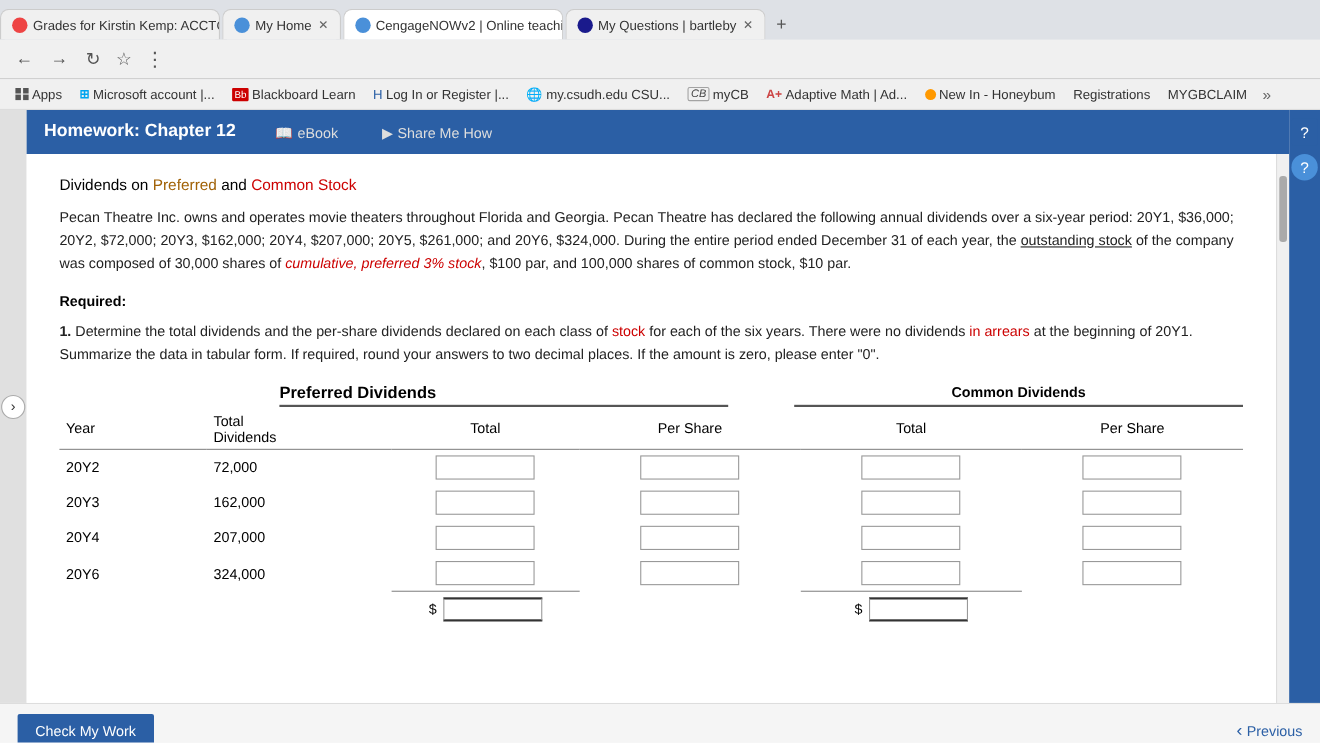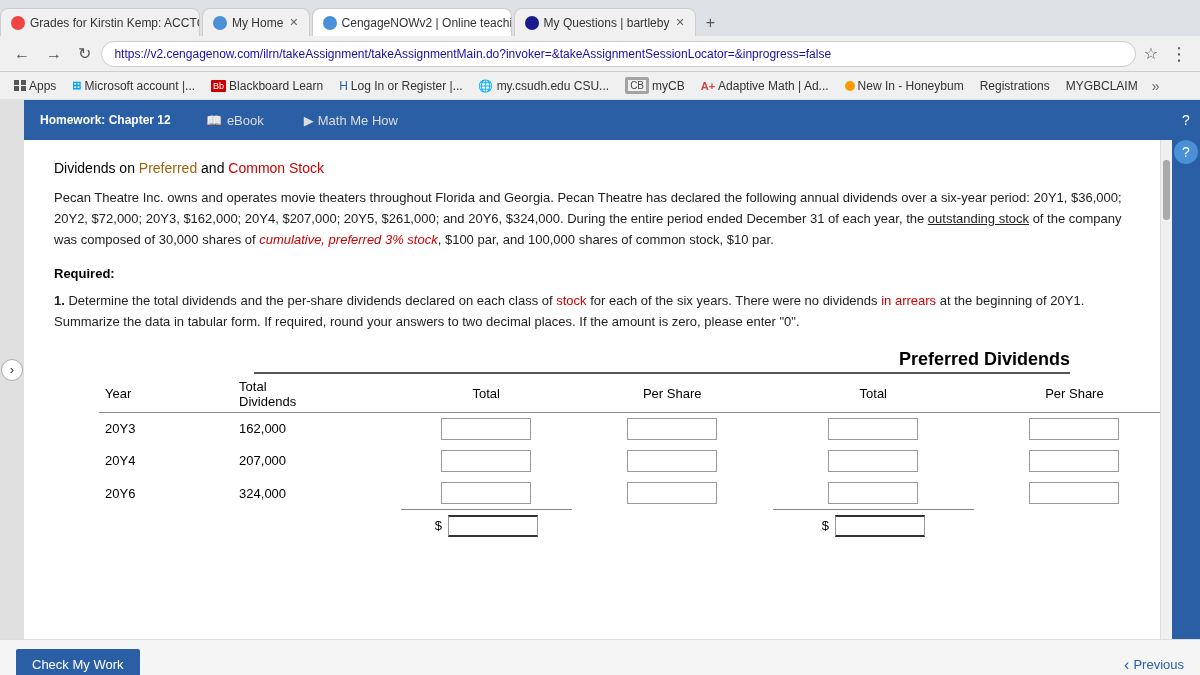--- a/index.html
+++ b/index.html
@@ -20,37 +20,37 @@
     .address-bar { flex: 1; height: 26px; border: 1px solid #ccc; border-radius: 13px; padding: 0 12px; font-size: 12px; background: #fff; color: #1a0dab; }
     .nav-star { color: #555; font-size: 16px; padding: 0 4px; cursor: pointer; }
 
     .bookmarks-bar { display: flex; align-items: center; padding: 2px 8px; background: #f0f0f0; border-bottom: 1px solid #ddd; height: 28px; gap: 4px; font-size: 12px; overflow: hidden; }
     .bm-item { display: flex; align-items: center; gap: 3px; padding: 2px 6px; border-radius: 3px; cursor: pointer; white-space: nowrap; color: #333; }
     .bm-apps { color: #333; font-weight: 500; }
     .more-bm { color: #666; font-size: 14px; padding: 2px 4px; cursor: pointer; }
 
     
     .hw-header { display: flex; align-items: center; background: #2b5fa5; color: #fff; padding: 0; height: 40px; }
-    .hw-title { padding: 0 16px; font-weight: bold; font-size: 12px; height: 40px; display: flex; align-items: center; background: #2b5fa5; }
+    .hw-title { padding: 0 16px; font-weight: bold; font-size: 16px; height: 40px; display: flex; align-items: center; background: #2b5fa5; }
     .hw-tab { padding: 0 20px; height: 40px; display: flex; align-items: center; cursor: pointer; font-size: 13px; }
     .hw-tab:not(.active) { color: #ddd; }
 
     
     .scroll-content { flex: 1; overflow-y: auto; padding: 20px 30px; background: #fff; position: relative; }
 
     
     .section-title { font-size: 14px; margin-bottom: 12px; }
 
     .problem-text { font-size: 13px; line-height: 1.6; margin-bottom: 16px; color: #222; }
 
     .required-label { font-weight: bold; font-size: 13px; margin-bottom: 10px; }
 
     .instruction { font-size: 13px; line-height: 1.6; margin-bottom: 16px; color: #222; }
 
-    .dividend-table { width: 100%; border-collapse: collapse; margin-top: 0; margin-left: 45px; }
+    .dividend-table { width: 100%; border-collapse: collapse; margin-top: 0; }
     .dividend-table th { text-align: left; font-weight: normal; font-size: 13px; padding: 4px 8px; border-bottom: 1px solid #999; }
     .dividend-table td { padding: 4px 8px; font-size: 13px; vertical-align: middle; }
 
     .input-field { border: 1px solid #999; height: 22px; width: 90px; padding: 0 4px; font-size: 12px; }
 
     
     .page-footer { display: flex; align-items: center; padding: 8px 16px; background: #f5f5f5; border-top: 1px solid #ddd; height: 50px; justify-content: space-between; }
     .check-btn { background: #2b5fa5; color: #fff; border: none; padding: 8px 16px; font-size: 13px; cursor: pointer; border-radius: 2px; }
     .prev-btn { display: flex; align-items: center; gap: 4px; background: none; border: none; color: #2b5fa5; font-size: 13px; cursor: pointer; }
     .prev-arrow { font-size: 16px; color: #2b5fa5; }
@@ -87,21 +87,20 @@
       <span>My Questions | bartleby</span>
       <span class="tab-close">✕</span>
     </div>
     <span class="tab-new">+</span>
   </div>
 
   <div class="nav-bar">
     <button class="nav-btn">←</button>
     <button class="nav-btn">→</button>
     <button class="nav-btn">↻</button>
-    <input class="address-bar" type="text" value="https://v2.cengagenow.com/ilrn/takeAssignment/takeAssignmentMain.do?invoker=&amp;takeAssignmentSessionLocator=&amp;inprogress=false" style="">
     <span class="nav-star">☆</span>
     <span style="color:#555;cursor:pointer;font-size:18px;padding:0 4px;">⋮</span>
   </div>
 
   <div class="bookmarks-bar">
     <span class="bm-item bm-apps">
       <span style="display:inline-grid;grid-template-columns:1fr 1fr;gap:1px;width:12px;">
         <span style="background:#555;width:5px;height:5px;"></span>
         <span style="background:#555;width:5px;height:5px;"></span>
         <span style="background:#555;width:5px;height:5px;"></span>
@@ -119,21 +118,21 @@
     </span>
     <span class="bm-item">
       <span style="color:#2b5fa5;font-size:12px;">H</span>
       <span>Log In or Register |...</span>
     </span>
     <span class="bm-item">
       <span style="color:#c60;font-size:12px;">🌐</span>
       <span>my.csudh.edu CSU...</span>
     </span>
     <span class="bm-item">
-      <span style="color:#444;font-size:10px;border:3px solid #a3a3a3;padding:0 2px;border-radius:2px;">CB</span>
+      <span style="color:#444;font-size:10px;border:1px solid #a3a3a3;padding:0 2px;border-radius:2px;font-style:italic;">CB</span>
       <span>myCB</span>
     </span>
     <span class="bm-item">
       <span style="color:#c44;font-size:11px;font-weight:bold;">A+</span>
       <span>Adaptive Math | Ad...</span>
     </span>
     <span class="bm-item">
       <span style="background:#f90;border-radius:50%;width:10px;height:10px;display:inline-block;"></span>
       <span>New In - Honeybum</span>
     </span>
@@ -156,21 +155,21 @@
   <div style="flex:1;display:flex;flex-direction:column;overflow:hidden;">
 
     <div class="hw-header">
       <div class="hw-title">Homework: Chapter 12</div>
       <div class="hw-tab">
         <span style="margin-right:4px;">📖</span>
         <span>eBook</span>
       </div>
       <div class="hw-tab">
         <span style="margin-right:4px;">▶</span>
-        <span>Math Me How</span>
+        <span>Share Me How</span>
       </div>
     </div>
 
     <div style="flex:1;display:flex;overflow:hidden;">
       <div class="scroll-content">
 
         <p class="section-title">
           <span>Dividends on </span><span style="color:#a16207;">Preferred</span><span> and </span><span style="color:#c00;">Common Stock</span>
         </p>
 
@@ -178,37 +177,54 @@
           Pecan Theatre Inc. owns and operates movie theaters throughout Florida and Georgia. Pecan Theatre has declared the following annual dividends over a six-year period: 20Y1, $36,000; 20Y2, $72,000; 20Y3, $162,000; 20Y4, $207,000; 20Y5, $261,000; and 20Y6, $324,000. During the entire period ended December 31 of each year, the <span style="text-decoration:underline;">outstanding stock</span> of the company was composed of 30,000 shares of <span style="color:#c00;font-style:italic;">cumulative, preferred 3% stock</span>, $100 par, and 100,000 shares of common stock, $10 par.
         </p>
 
         <p class="required-label">Required:</p>
 
         <p class="instruction">
           <strong>1.</strong> Determine the total dividends and the per-share dividends declared on each class of <span style="color:#c00;">stock</span> for each of the six years. There were no dividends <span style="color:#c00;">in arrears</span> at the beginning of 20Y1. Summarize the data in tabular form. If required, round your answers to two decimal places. If the amount is zero, please enter "0".
         </p>
 
         <div style="display:flex;margin-left:200px;margin-bottom:2px;">
-          <div style="flex:1;text-align:right;font-weight:bold;font-size:18px;border-bottom:2px solid #555;padding-bottom:2px;margin-right:60px;">Preferred Dividends</div>
+          <div style="flex:1;text-align:left;font-weight:bold;font-size:15px;border-bottom:2px solid #555;padding-bottom:2px;margin-right:60px;">Preferred Dividends</div>
+          <div style="flex:1;text-align:center;font-weight:bold;font-size:13px;border-bottom:2px solid #555;padding-bottom:2px;">Common Dividends</div>
         </div>
 
         <table class="dividend-table" style="width:100%;border-collapse:collapse;">
           <thead>
             <tr>
               <th style="text-align:left;font-weight:normal;padding:3px 6px;border-bottom:1px solid #888;width:80px;">Year</th>
               <th style="text-align:left;font-weight:normal;padding:3px 6px;border-bottom:1px solid #888;width:100px;">Total<br>Dividends</th>
               <th style="text-align:center;font-weight:normal;padding:3px 6px;border-bottom:1px solid #888;width:100px;">Total</th>
               <th style="text-align:center;font-weight:normal;padding:3px 6px;border-bottom:1px solid #888;width:120px;">Per Share</th>
               <th style="text-align:center;font-weight:normal;padding:3px 6px;border-bottom:1px solid #888;width:120px;">Total</th>
               <th style="text-align:center;font-weight:normal;padding:3px 6px;border-bottom:1px solid #888;width:120px;">Per Share</th>
             </tr>
           </thead>
           <tbody>
 
 
+            <tr>
+              <td style="padding:5px 6px;">20Y2</td>
+              <td style="padding:5px 6px;">72,000</td>
+              <td style="padding:5px 6px;text-align:center;">
+                <input class="input-field" type="text" style="">
+              </td>
+              <td style="padding:5px 6px;text-align:center;">
+                <input class="input-field" type="text" style="">
+              </td>
+              <td style="padding:5px 6px;text-align:center;">
+                <input class="input-field" type="text" style="">
+              </td>
+              <td style="padding:5px 6px;text-align:center;">
+                <input class="input-field" type="text" style="">
+              </td>
+            </tr>
 
             <tr>
               <td style="padding:5px 6px;">20Y3</td>
               <td style="padding:5px 6px;">162,000</td>
               <td style="padding:5px 6px;text-align:center;">
                 <input class="input-field" type="text" style="">
               </td>
               <td style="padding:5px 6px;text-align:center;">
                 <input class="input-field" type="text" style="">
               </td>

